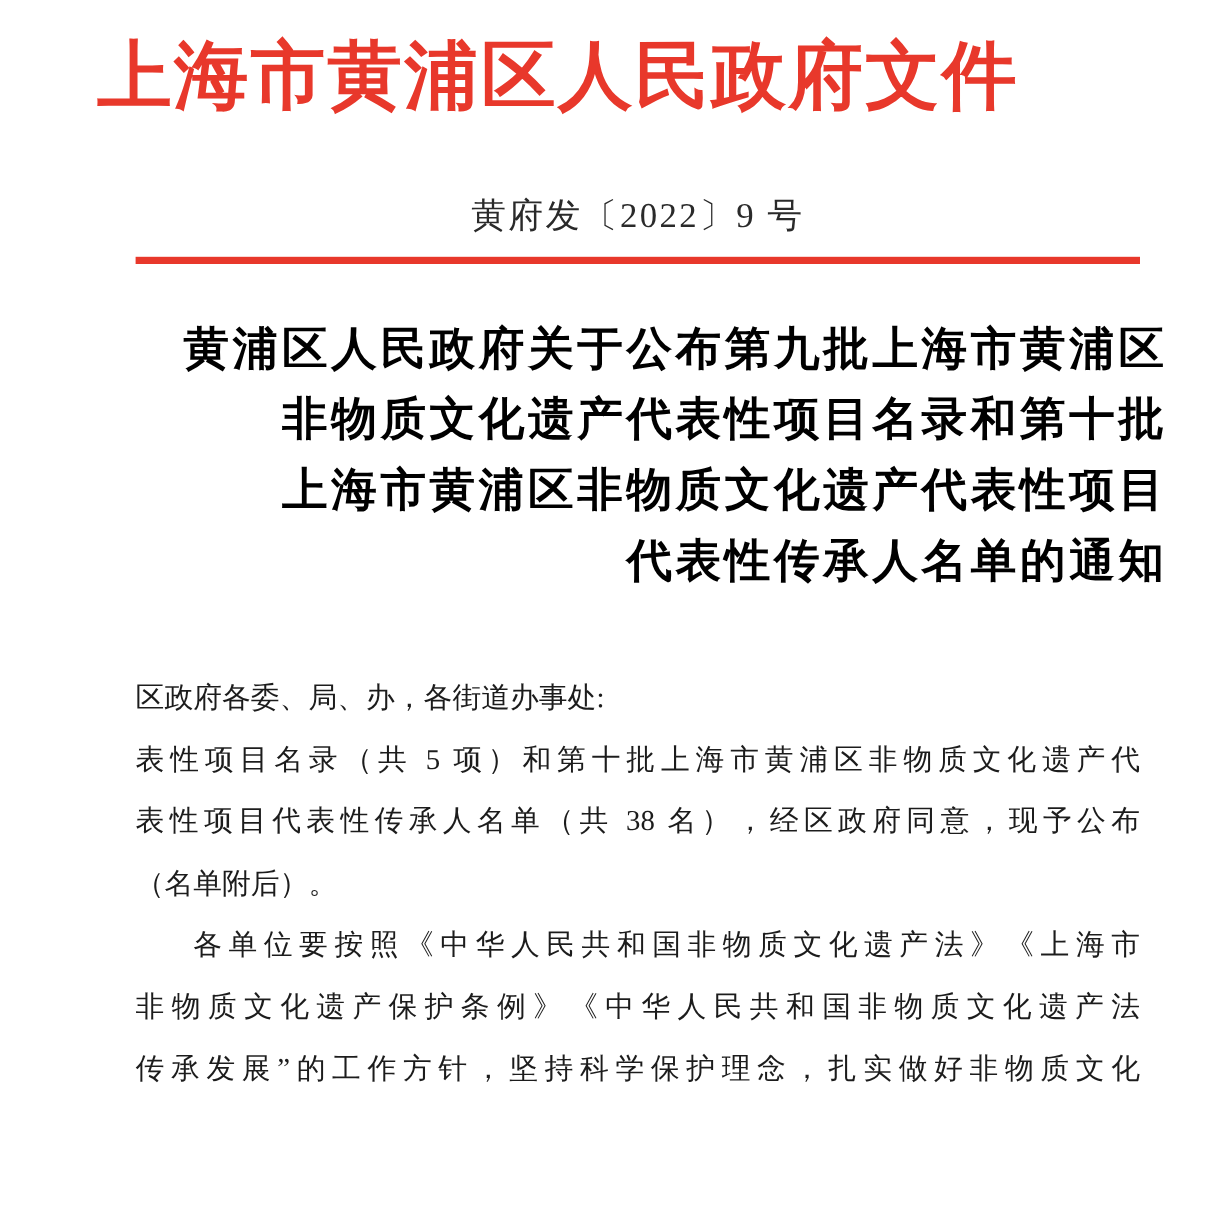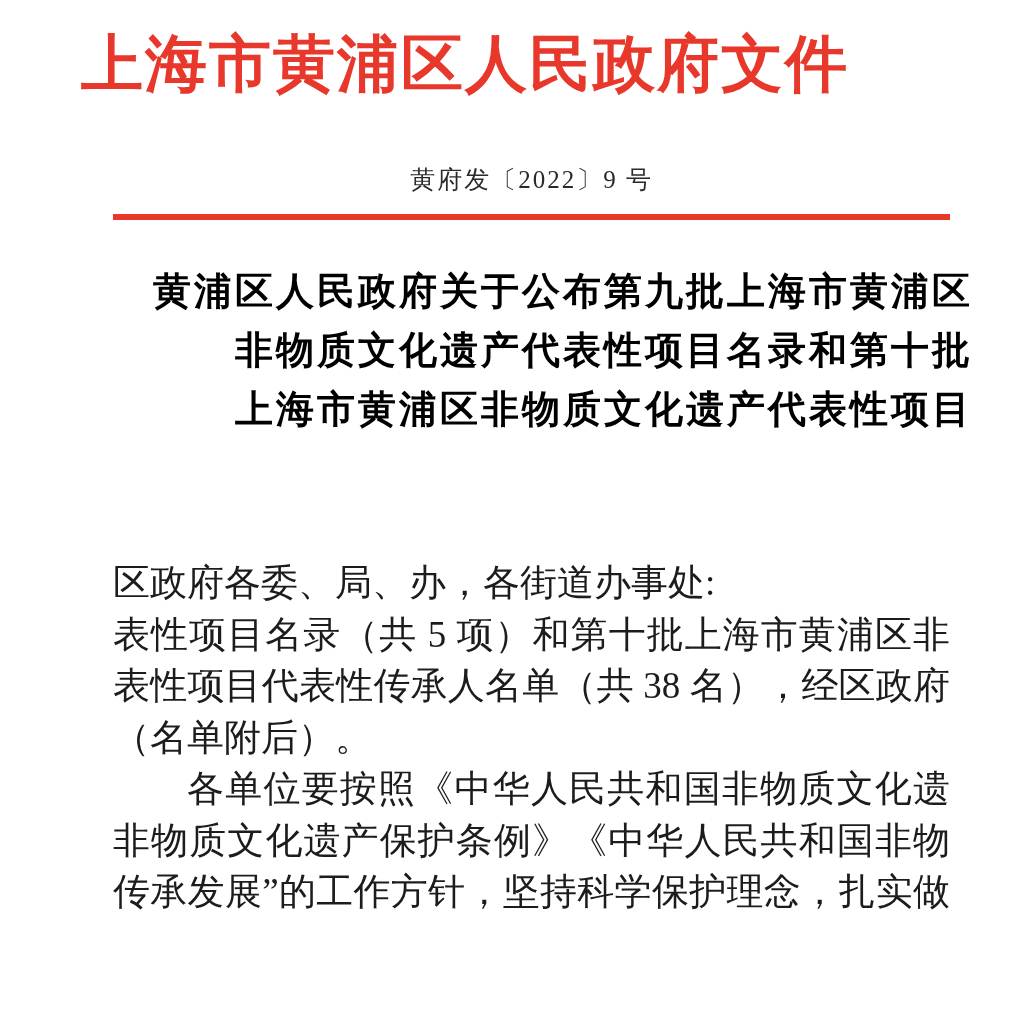--- a/index.html
+++ b/index.html
@@ -34,21 +34,21 @@
     white-space: nowrap;
   }
   .doc-number {
     position: absolute;
     top: 156px;
     left: 113px;
     width: 837px;
     height: 48px;
     line-height: 48px;
     text-align: center;
-    font-size: 25px;
+    font-size: 29px;
     letter-spacing: 2px;
     color: #2a2a2a;
   }
   .red-line {
     position: absolute;
     top: 214px;
     left: 113px;
     width: 837px;
     height: 6px;
   }
@@ -62,21 +62,21 @@
     font-weight: bold;
     letter-spacing: 3px;
     line-height: 59px;
     color: #000000;
   }
   .body-block {
     position: absolute;
     top: 557px;
     left: 113px;
     width: 837px;
-    font-size: 37px;
+    font-size: 24px;
     line-height: 51.5px;
     color: #1c1c1c;
   }
   .body-line {
     width: 837px;
     height: 51.5px;
     overflow: hidden;
     white-space: nowrap;
   }
   .body-line.justify {
@@ -96,20 +96,21 @@
   <div class="header-banner" style="color: rgb(232, 56, 43);">上海市黄浦区人民政府文件</div>
 
   <div class="doc-number">黄府发〔2022〕9 号</div>
 
   <div class="red-line" style="background: rgb(232, 56, 43);"></div>
 
   <div class="title-block">
       <div class="title-line">黄浦区人民政府关于公布第九批上海市黄浦区</div>
       <div class="title-line">非物质文化遗产代表性项目名录和第十批</div>
       <div class="title-line">上海市黄浦区非物质文化遗产代表性项目</div>
+      <div class="title-line">代表性传承人名单的通知</div>
     </div>
 
   <div class="body-block">
     <div class="body-line">区政府各委、局、办，各街道办事处:</div>
       <div class="body-line justify">表性项目名录（共 5 项）和第十批上海市黄浦区非物质文化遗产代</div>
       <div class="body-line justify">表性项目代表性传承人名单（共 38 名），经区政府同意，现予公布</div>
       <div class="body-line">（名单附后）。</div>
       <div class="body-line justify indent">各单位要按照《中华人民共和国非物质文化遗产法》《上海市</div>
       <div class="body-line justify">非物质文化遗产保护条例》《中华人民共和国非物质文化遗产法</div>
       <div class="body-line justify">传承发展”的工作方针，坚持科学保护理念，扎实做好非物质文化</div>

